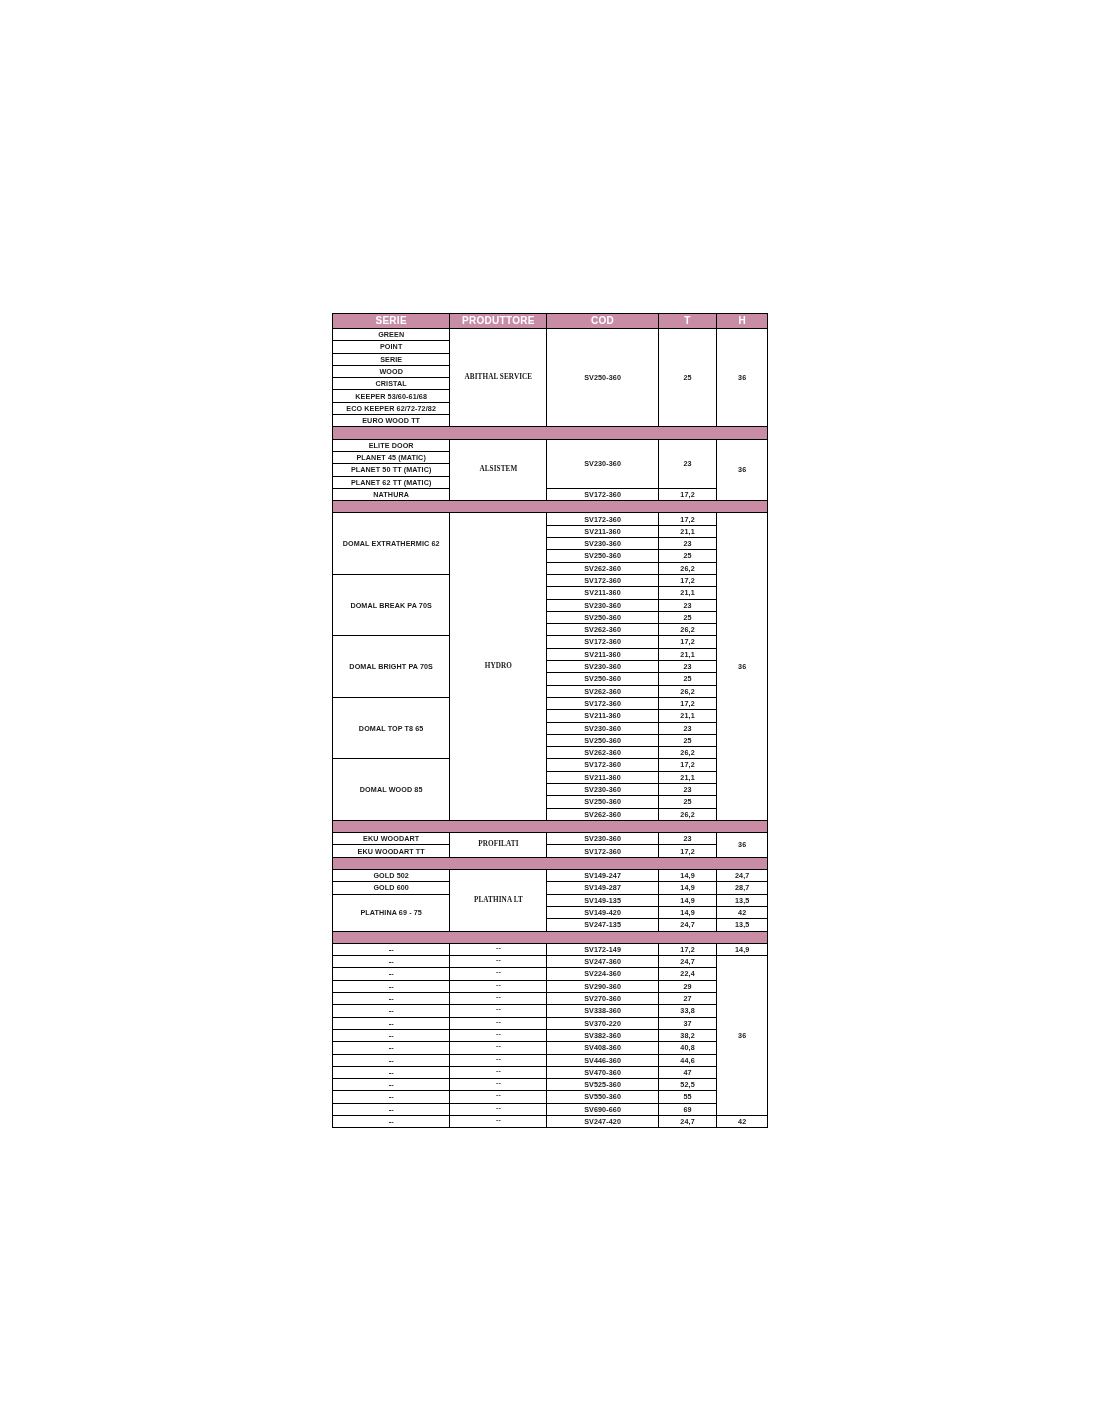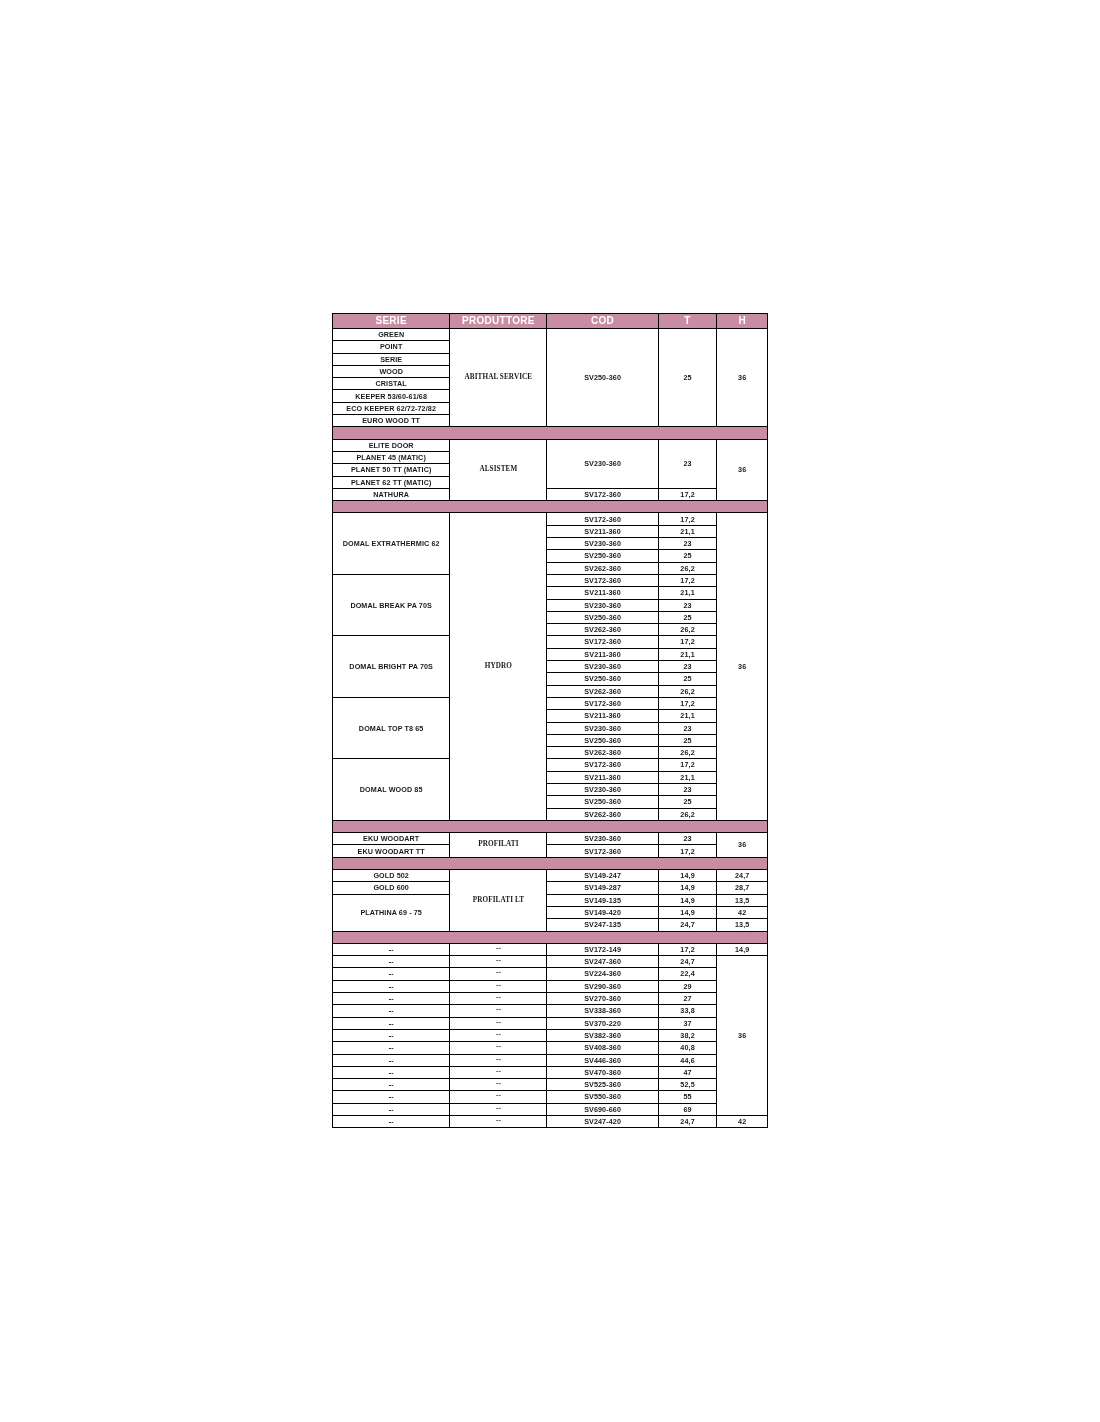--- a/index.html
+++ b/index.html
@@ -273,21 +273,21 @@
       <td class="cod mid">SV172-360</td>
       <td class="tcol num">17,2</td>
     </tr>
 
     <tr>
           <td class="sep" colspan="5"></td>
         </tr>
 
     <tr>
       <td class="serie tiny">GOLD 502</td>
-      <td class="prod big" rowspan="5">PROFILATI LT</td>
+      <td class="prod big" rowspan="5">PLATHINA LT</td>
       <td class="cod mid">SV149-247</td>
       <td class="tcol num">14,9</td>
       <td class="hcol num">24,7</td>
     </tr>
     <tr>
       <td class="serie tiny">GOLD 600</td>
       <td class="cod mid">SV149-287</td>
       <td class="tcol num">14,9</td>
       <td class="hcol num">28,7</td>
     </tr>

